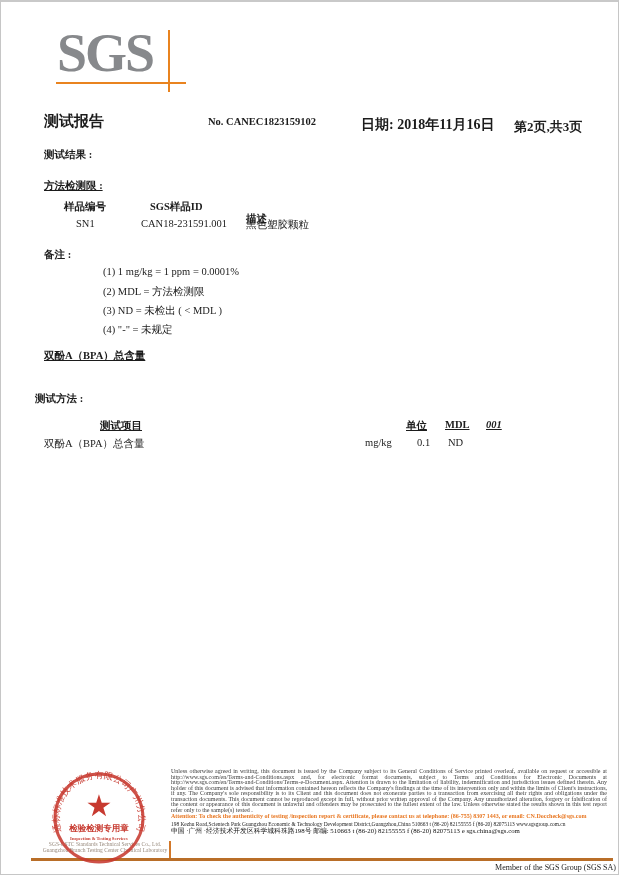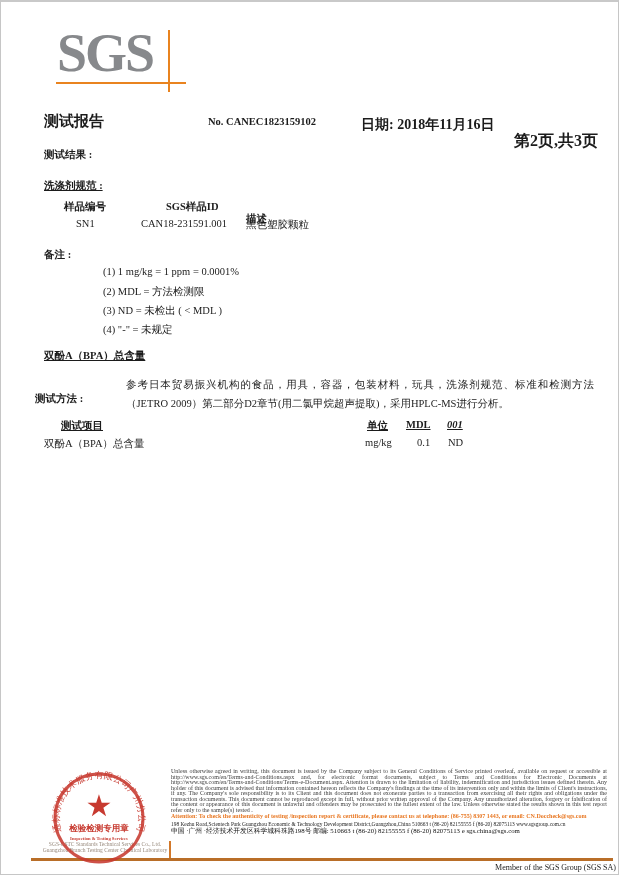--- a/index.html
+++ b/index.html
@@ -26,49 +26,49 @@
     font-size:54px; line-height:54px; font-weight:bold;
     letter-spacing:-2px; color:#87898c;
   }
   .logo-hline { left:55px; top:80px; width:130px; height:2px; background:#e9831f; }
   .logo-vline { left:167px; top:28px; width:2px; height:62px; background:#e9831f; }
 
   
   .doc-title { left:43px; top:110px; font-size:15px; font-weight:bold; }
   .report-no { left:207px; top:114px; font-size:10.5px; font-weight:bold; }
   .report-date { left:360px; top:114px; font-size:14px; font-weight:bold; }
-  .report-pages { left:513px; top:129px; font-size:16px; font-weight:bold; }
+  .report-pages { left:513px; top:116px; font-size:13px; font-weight:bold; }
 
   .label { font-size:10.5px; font-weight:bold; }
   .body-text { font-size:10.5px; }
 
   .results-label { left:43px; top:146px; }
   .sample-desc-label { left:43px; top:177px; text-decoration:underline; }
 
   
   .st-h1 { left:63px;  top:198px; }
-  .st-h2 { left:165px; top:198px; }
+  .st-h2 { left:149px; top:198px; }
   .st-h3 { left:245px; top:198px;margin-top:12px; }
   .st-c1 { left:75px;  top:216px; }
   .st-c2 { left:140px; top:216px; }
   .st-c3 { left:245px; top:216px; }
 
   
   .notes-label { left:43px; top:246px; }
   .note-0 { left:102px; top:264px; }
   .note-1 { left:102px; top:283px; }
   .note-2 { left:102px; top:302px; }
   .note-3 { left:102px; top:321px; }
 
   
   .bpa-heading { left:43px; top:347px; text-decoration:underline; }
   .method-label { left:34px; top:374px;margin-top:16px; }
   .method-text { left:125px; top:373px; width:468px; line-height:19px; text-align:justify; }
 
-  .rt-header { font-size:10.5px; font-weight:bold; text-decoration:underline; }
+  .rt-header { font-size:10.5px; font-weight:bold; text-decoration:underline;margin-left:39px; }
   .rt-h1 { left:60px;  top:417px; }
   .rt-h2 { left:366px; top:417px; }
   .rt-h3 { left:405px; top:417px; }
   .rt-h4 { left:446px; top:417px; font-style:italic; }
   .rt-c1 { left:43px;  top:435px; }
   .rt-c2 { left:364px; top:435px; }
   .rt-c3 { left:416px; top:435px; }
   .rt-c4 { left:447px; top:435px; }
 
   
@@ -98,38 +98,37 @@
   <div class="abs logo-text">SGS</div>
   <div class="abs logo-hline"></div>
   <div class="abs logo-vline"></div>
 
   <div class="abs doc-title">测试报告</div>
   <div class="abs report-no">No. CANEC1823159102</div>
   <div class="abs report-date">日期: 2018年11月16日</div>
   <div class="abs report-pages">第2页,共3页</div>
 
   <div class="abs label results-label">测试结果 :</div>
-  <div class="abs label sample-desc-label">洗涤剂规范 :</div>
+  <div class="abs label sample-desc-label">方法检测限 :</div>
 
   <div class="abs label st-h1">样品编号</div>
   <div class="abs label st-h2">SGS样品ID</div>
   <div class="abs label st-h3">描述</div>
   <div class="abs body-text st-c1">SN1</div>
   <div class="abs body-text st-c2">CAN18-231591.001</div>
   <div class="abs body-text st-c3">黑色塑胶颗粒</div>
 
   <div class="abs label notes-label">备注 :</div>
   <div class="abs body-text note-0">(1) 1 mg/kg = 1 ppm = 0.0001%</div>
   <div class="abs body-text note-1">(2) MDL = 方法检测限</div>
   <div class="abs body-text note-2">(3) ND = 未检出 ( &lt; MDL )</div>
   <div class="abs body-text note-3">(4) "-" = 未规定</div>
 
   <div class="abs label bpa-heading">双酚A（BPA）总含量</div>
   <div class="abs label method-label">测试方法 :</div>
-  <div class="abs body-text method-text">参考日本贸易振兴机构的食品，用具，容器，包装材料，玩具，洗涤剂规范、标准和检测方法（JETRO 2009）第二部分D2章节(用二氯甲烷超声提取)，采用HPLC-MS进行分析。</div>
 
   <div class="abs rt-header rt-h1">测试项目</div>
   <div class="abs rt-header rt-h2">单位</div>
   <div class="abs rt-header rt-h3">MDL</div>
   <div class="abs rt-header rt-h4">001</div>
   <div class="abs body-text rt-c1">双酚A（BPA）总含量</div>
   <div class="abs body-text rt-c2">mg/kg</div>
   <div class="abs body-text rt-c3">0.1</div>
   <div class="abs body-text rt-c4">ND</div>
 

